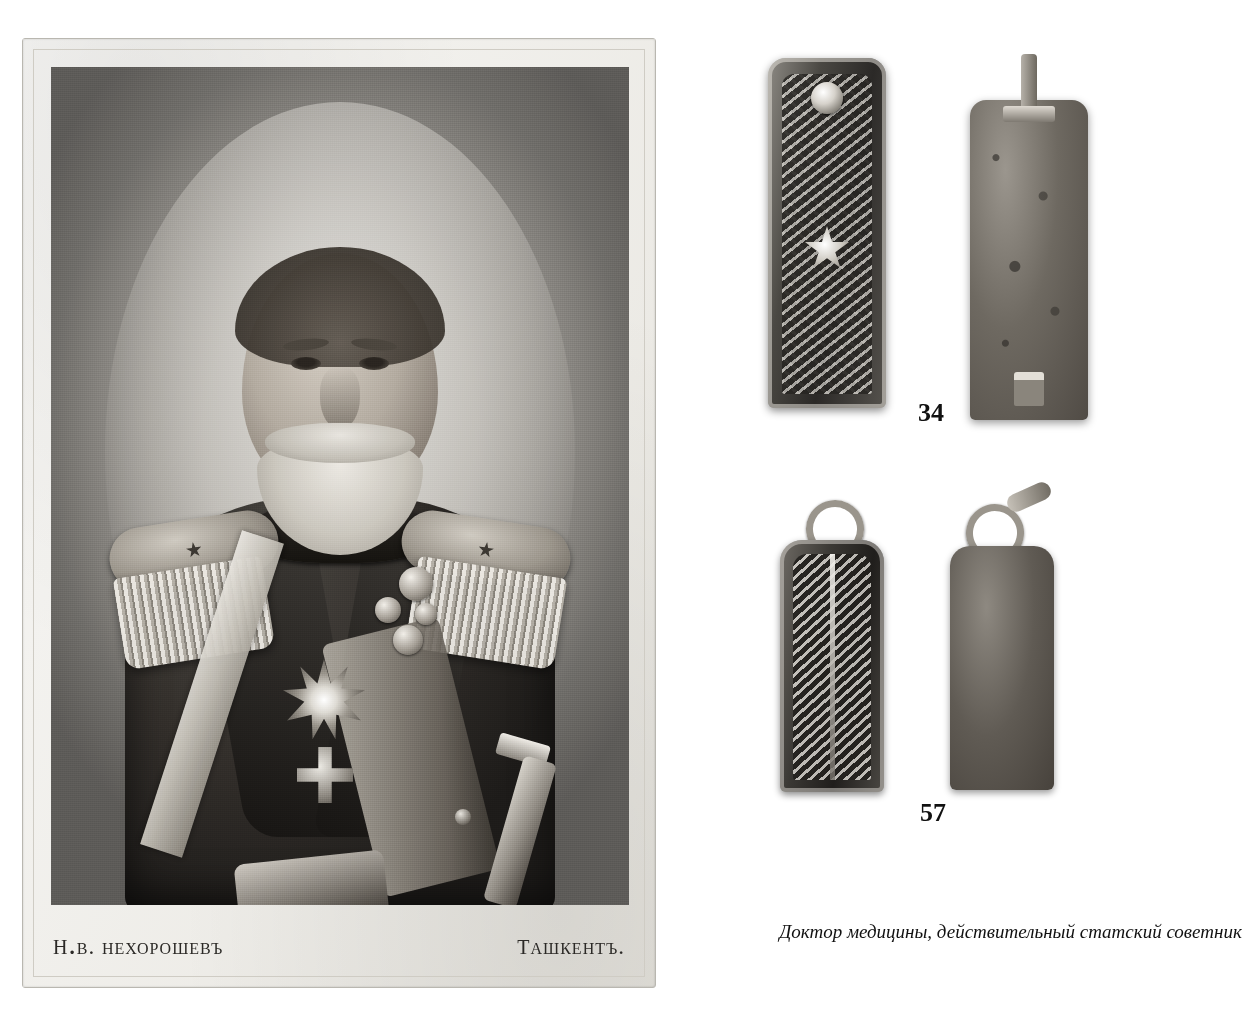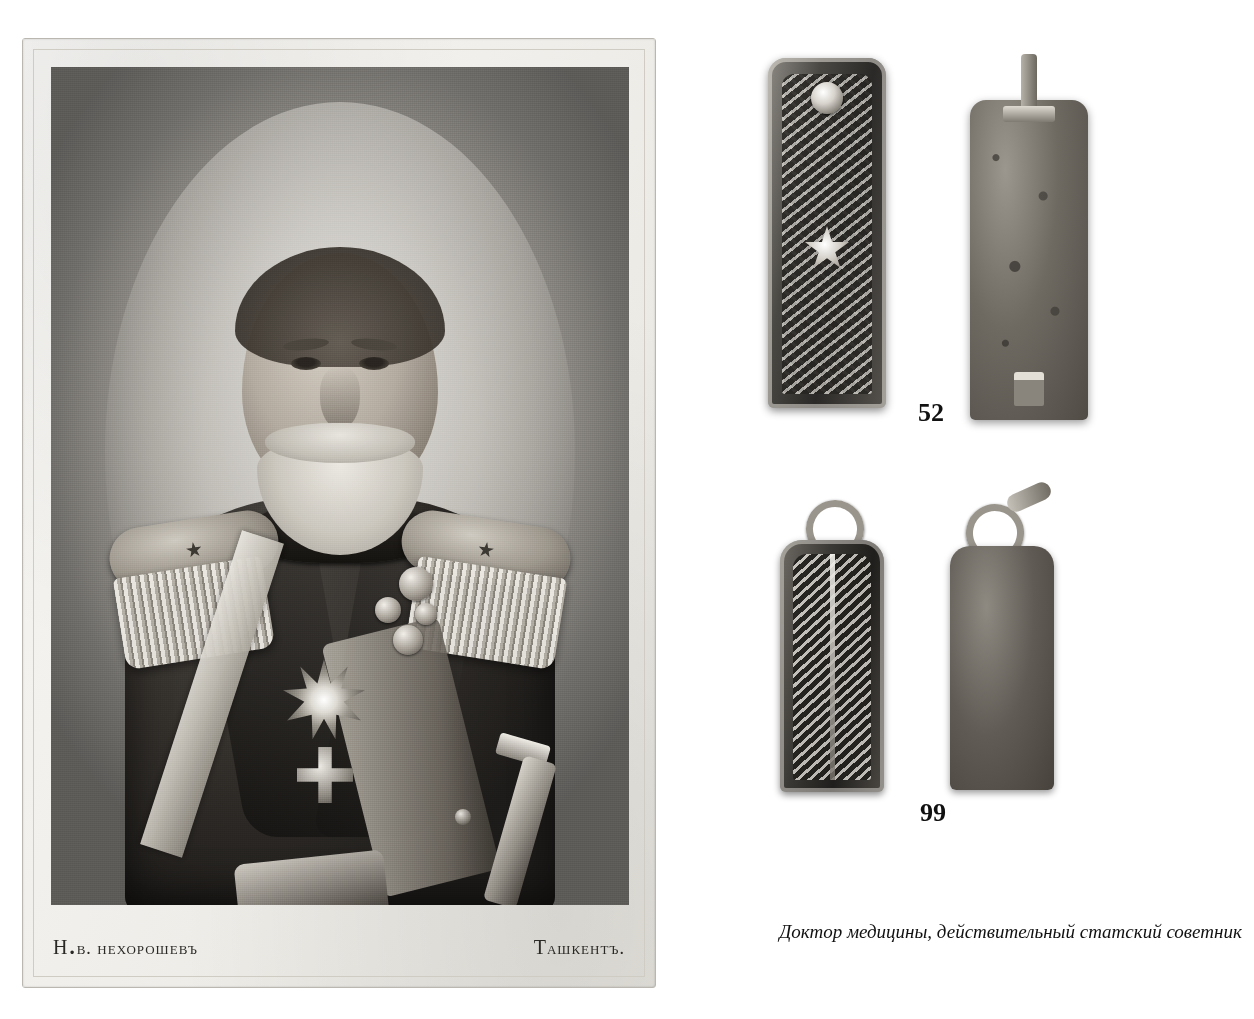--- a/index.html
+++ b/index.html
@@ -358,21 +358,21 @@
     left: 30px;
     right: 30px;
     bottom: 26px;
     display: flex;
     justify-content: space-between;
     align-items: baseline;
     color: #2b2926;
     font-family: "Liberation Serif", serif;
   }
   .imprint span {
-    font-size: 18px;
+    font-size: 23px;
     letter-spacing: 1px;
     font-variant: small-caps;
     text-transform: lowercase;
   }
   .imprint span::first-letter { font-size: 29px; }
 
   
   .artefacts {
     position: absolute;
     left: 690px;
@@ -615,34 +615,34 @@
       <div class="star-big"></div>
     </div>
 
     <div class="obj board-back">
       <div class="speckle"></div>
       <div class="hook-top"></div>
       <div class="clasp"></div>
       <div class="stud"></div>
     </div>
 
-    <div class="fig-label label-71">52</div>
+    <div class="fig-label label-71">34</div>
   </div>
 
   <div class="fig-72">
     <div class="ring r1"></div>
     <div class="ring r2"></div>
     <div class="bail"></div>
 
     <div class="obj tag-front">
       <div class="braid2"></div>
       <div class="mid-seam"></div>
     </div>
 
     <div class="obj tag-back"></div>
 
-    <div class="fig-label label-72">99</div>
+    <div class="fig-label label-72">57</div>
   </div>
 </div>
 
 <div class="caption">
   <div>Доктор медицины, действительный статский советник</div>
 </div>
 
 </body></html>

